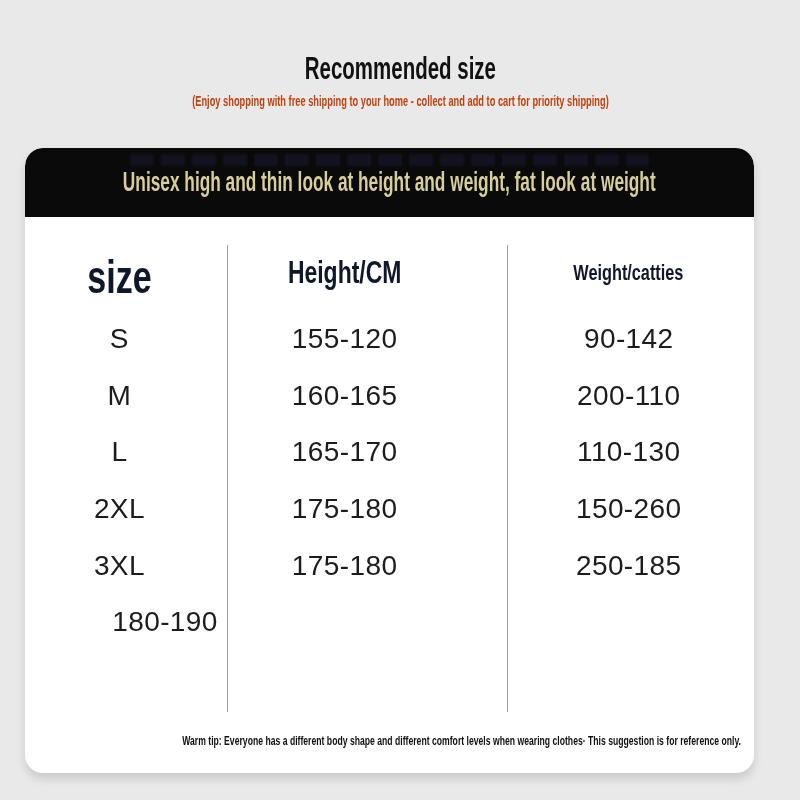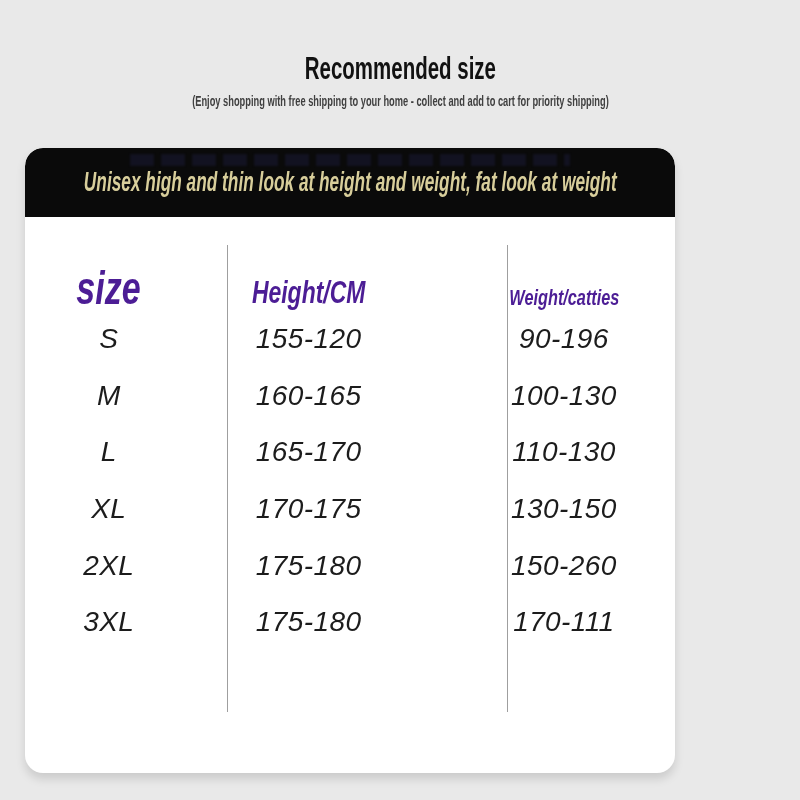--- a/index.html
+++ b/index.html
@@ -9,42 +9,41 @@
   }
   .cond  { display:inline-block; transform:scaleX(.64); transform-origin:50% 50%; white-space:nowrap; }
   .cond2 { display:inline-block; transform:scaleX(.74); transform-origin:50% 50%; white-space:nowrap; }
 
   .title-wrap {
     position:absolute; top:50px; left:0; width:100%; text-align:center;
     font-size:32px; font-weight:700; color:#121212;
   }
   .subtitle-wrap {
     position:absolute; top:93px; left:0; width:100%; text-align:center;
-    font-size:14.5px; font-weight:700; color:#404040;
+    font-size:14.5px; font-weight:700; color:#c2410c;
   }
 
   .panel {
-    position:absolute; left:25px; top:148px; width:650px; height:625px;
+    position:absolute; left:25px; top:148px; width:729px; height:625px;
     background:#ffffff; border-radius:18px; overflow:hidden;
     box-shadow:0 6px 10px rgba(0,0,0,.13);
-    font-style:italic;
   }
   .banner {
     position:relative; height:69px; background:#0a0a0a;
     display:flex; align-items:center; justify-content:center;
     border-radius:18px 18px 0 0;
   }
   .banner-text { font-size:27px; font-weight:700; color:#d8ce9b; }
   .ghost {
     position:absolute; top:6px; left:105px; right:105px; height:12px;
     opacity:.5; filter:blur(1.2px);
     background:repeating-linear-gradient(90deg,#1b1b38 0 24px,transparent 24px 31px);
   }
 
-  .thead { margin-top:18px; height:76px; display:flex; align-items:flex-end; color:#4c1d95; }
+  .thead { margin-top:18px; height:76px; display:flex; align-items:center; color:#0f172a; }
   .trow  { height:56.6px; display:flex; align-items:center; font-size:28px; color:#1c1c1c; letter-spacing:.4px; }
   .c1 { width:202px; text-align:center; }
   .c2 { width:280px; text-align:center; }
   .c3 { width:268px; text-align:center;margin-left:28px; }
   .h-size   { font-size:46px; font-weight:700; position:relative; top:4px; }
   .h-height { font-size:31px; font-weight:700; }
   .h-weight { font-size:22px; font-weight:700; }
 
   .vline { position:absolute; top:97px; height:467px; width:1px; background:#9f9f9f; }
   .vline1 { left:202px; }
@@ -76,48 +75,47 @@
 
     <div class="thead">
       <div class="c1"><span class="h-size cond2">size</span></div>
       <div class="c2"><span class="h-height cond2">Height/CM</span></div>
       <div class="c3"><span class="h-weight cond2">Weight/catties</span></div>
     </div>
 
     <div class="trow">
       <div class="c1">S</div>
       <div class="c2">155-120</div>
-      <div class="c3">90-196</div>
+      <div class="c3">90-142</div>
     </div>
     <div class="trow">
       <div class="c1">M</div>
       <div class="c2">160-165</div>
-      <div class="c3">100-130</div>
+      <div class="c3">200-110</div>
     </div>
     <div class="trow">
       <div class="c1">L</div>
       <div class="c2">165-170</div>
       <div class="c3">110-130</div>
-    </div>
-    <div class="trow">
-      <div class="c1">XL</div>
-      <div class="c2">170-175</div>
-      <div class="c3">130-150</div>
     </div>
     <div class="trow">
       <div class="c1">2XL</div>
       <div class="c2">175-180</div>
       <div class="c3">150-260</div>
     </div>
     <div class="trow">
       <div class="c1">3XL</div>
       <div class="c2">175-180</div>
-      <div class="c3">170-111</div>
+      <div class="c3">250-185</div>
     </div>
     <div class="trow">
+      <div class="c2">180-190</div>
     </div>
 
     <div class="vline vline1"></div>
     <div class="vline vline2"></div>
 
+    <div class="tip-wrap">
+      <span class="cond">Warm tip: Everyone has a different body shape and different comfort levels when wearing clothes· This suggestion is for reference only.</span>
+    </div>
 
   </div>
 </div>
 
 </body></html>

